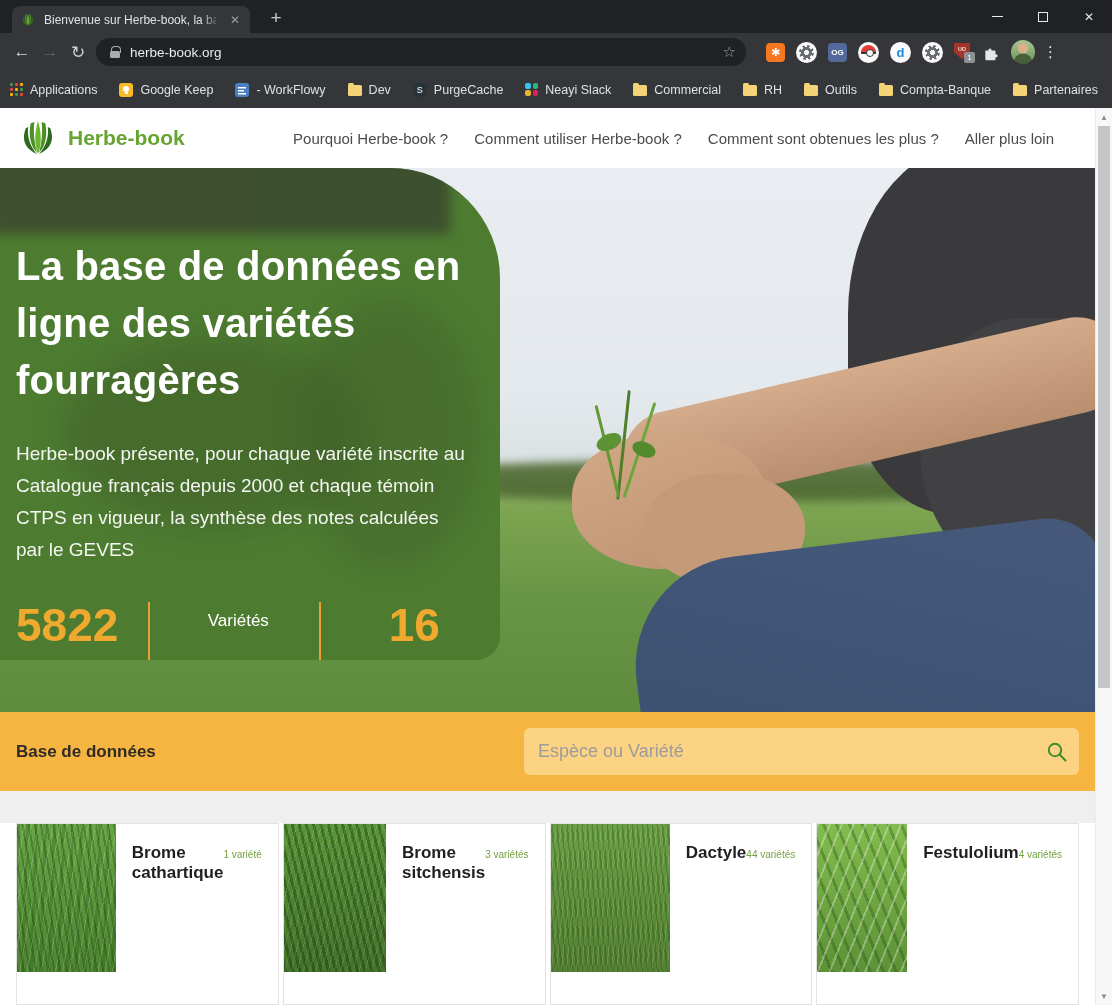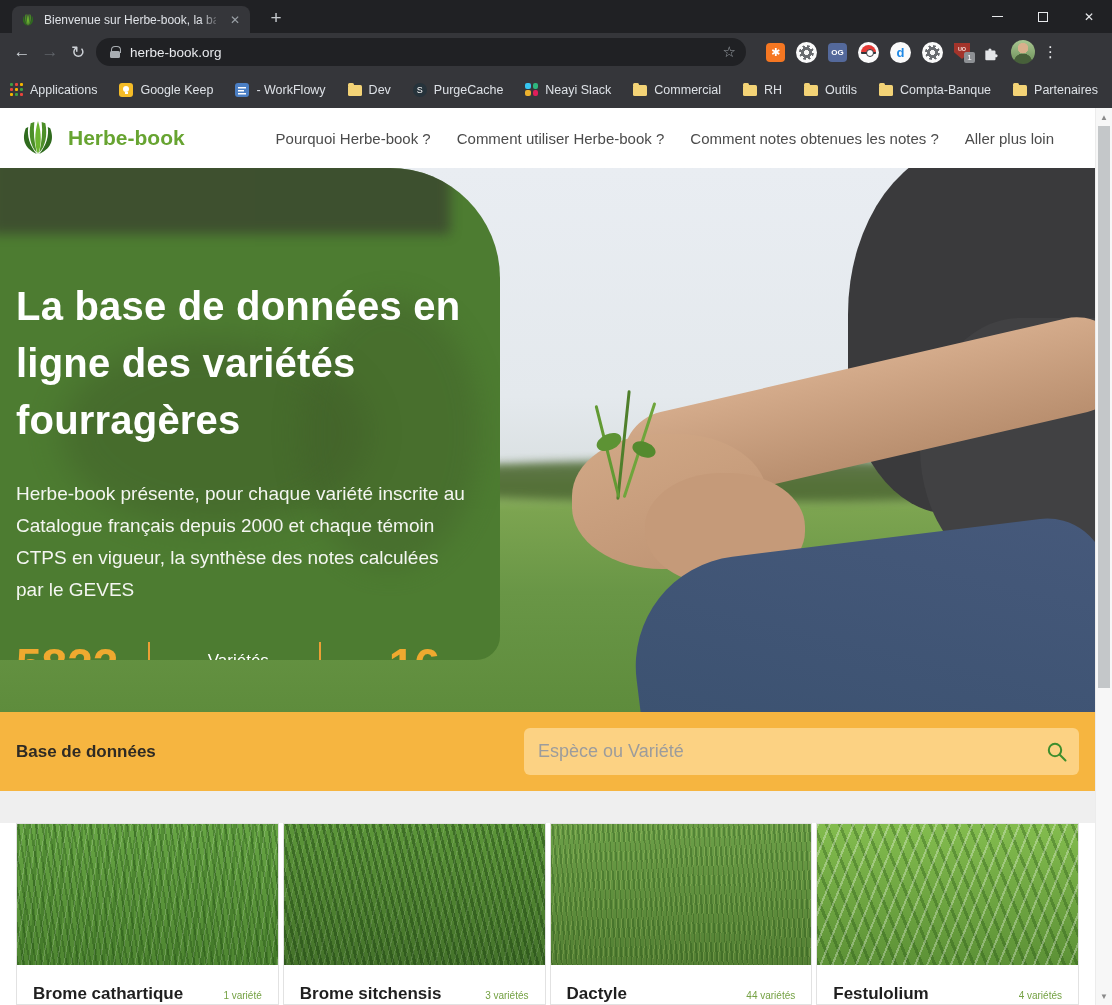--- a/index.html
+++ b/index.html
@@ -115,21 +115,21 @@
   .sprig i:nth-child(5) { left:44px; top:52px; width:24px; height:15px; border-radius:50%; background:#548a2e; transform:rotate(20deg); }
 
   .green-panel { position:absolute; left:0; top:0; width:500px; height:492px; background:#4d7c31;
                  border-radius:0 110px 24px 0; overflow:hidden; z-index:2; }
   .panel-shade { position:absolute; left:-10px; top:-12px; width:460px; height:78px; background:#39422f;
                  opacity:.75; filter:blur(6px); }
   .panel-blob1 { position:absolute; left:60px; top:170px; width:310px; height:190px; background:#3f5a28;
                  opacity:.45; filter:blur(16px); border-radius:50%; }
   .panel-blob2 { position:absolute; left:300px; top:130px; width:180px; height:270px; background:#415d2a;
                  opacity:.4; filter:blur(14px); border-radius:50%; }
-  .panel-inner { position:relative; z-index:1; padding:70px 30px 0 16px;margin-top:40px; }
+  .panel-inner { position:relative; z-index:1; padding:70px 30px 0 16px; }
   .hero-title { color:#fff; font-size:40px; font-weight:bold; line-height:1.42; max-width:445px; letter-spacing:.2px; }
   .hero-desc { color:#f4f6f1; font-size:19px; line-height:32px; max-width:482px; margin-top:30px; }
   .stats { display:flex; margin-top:36px; }
   .stat { padding-bottom:6px; }
   .stat:nth-child(1) { width:146px; }
   .stat:nth-child(2) { width:183px; border-left:2px solid #ed9f35; padding-left:58px; }
   .stat:nth-child(3) { width:160px; border-left:2px solid #ed9f35; padding-left:68px; }
   .stat-value { color:#f0a92f; font-size:46px; font-weight:bold; line-height:1; }
   .stat-label { color:#fff; font-size:17px; margin-top:9px; }
 
@@ -139,21 +139,21 @@
   .search-wrap { position:absolute; right:33px; top:16px; width:555px; height:47px; background:#fcd283;
                  border-radius:6px; display:flex; align-items:center; }
   .search-input { flex:1; height:100%; background:transparent; border:none; outline:none; padding:16px 14px;
                   font-size:18px; color:#555; font-family:inherit; }
   .search-input::placeholder { color:#9c9c9c; opacity:1; }
   .search-btn { width:44px; height:100%; border:none; background:transparent; display:flex; align-items:center; justify-content:center; }
 
   .gapband { position:absolute; top:791px; left:0; width:1112px; height:32px; background:#efefef; }
 
   .cards { position:absolute; top:823px; left:16px; width:1063px; height:182px; display:flex; gap:4px; }
-  .card { flex:1; background:#fff; border:1px solid #e2e2e2; display:flex; flex-direction:column; }
+  .card { flex:1; background:#fff; border:1px solid #e2e2e2; display:flex; flex-direction:row; }
   .card-img { height:148px; width:100%; }
   .grass { background-color:#5d9a40;
            background-image:
              repeating-linear-gradient(100deg, rgba(255,255,255,.16) 0 1px, transparent 1px 7px),
              repeating-linear-gradient(80deg, rgba(20,60,10,.30) 0 2px, transparent 2px 6px),
              repeating-linear-gradient(92deg, rgba(36,86,20,.28) 0 3px, transparent 3px 9px),
              linear-gradient(180deg,#67a544,#4e8531); }
   .g2 { background-color:#4f8a33;
         background-image:
           repeating-linear-gradient(104deg, rgba(255,255,255,.12) 0 1px, transparent 1px 6px),
@@ -315,21 +315,21 @@
       <path d="M28 10 C31 18 30 26 19 31 C25 24 27 16 26 9 Z" fill="#2f6b1e"></path>
       <path d="M12 6 C10 16 12 25 17 30 C15 22 14 13 15 5 Z" fill="#4c8f28"></path>
       <path d="M24 6 C26 16 24 25 19 30 C21 22 22 13 21 5 Z" fill="#4c8f28"></path>
       <path d="M18 4 C15 14 15 24 18 31 C21 24 21 14 18 4 Z" fill="#6db52f"></path>
     </svg>
     <span class="logo-text">Herbe-book</span>
   </span>
   <nav class="main-nav">
     <a href="#">Pourquoi Herbe-book ?</a>
     <a href="#">Comment utiliser Herbe-book ?</a>
-    <a href="#">Comment notes obtenues les notes ?</a>
+    <a href="#">Comment sont obtenues les plus ?</a>
     <a href="#">Aller plus loin</a>
   </nav>
 </div>
 
 <div class="hero">
   <div class="treeline"></div>
   <div class="cow"></div>
   <div class="shirt"></div>
   <div class="shirt2"></div>
   <div class="forearm"></div>

